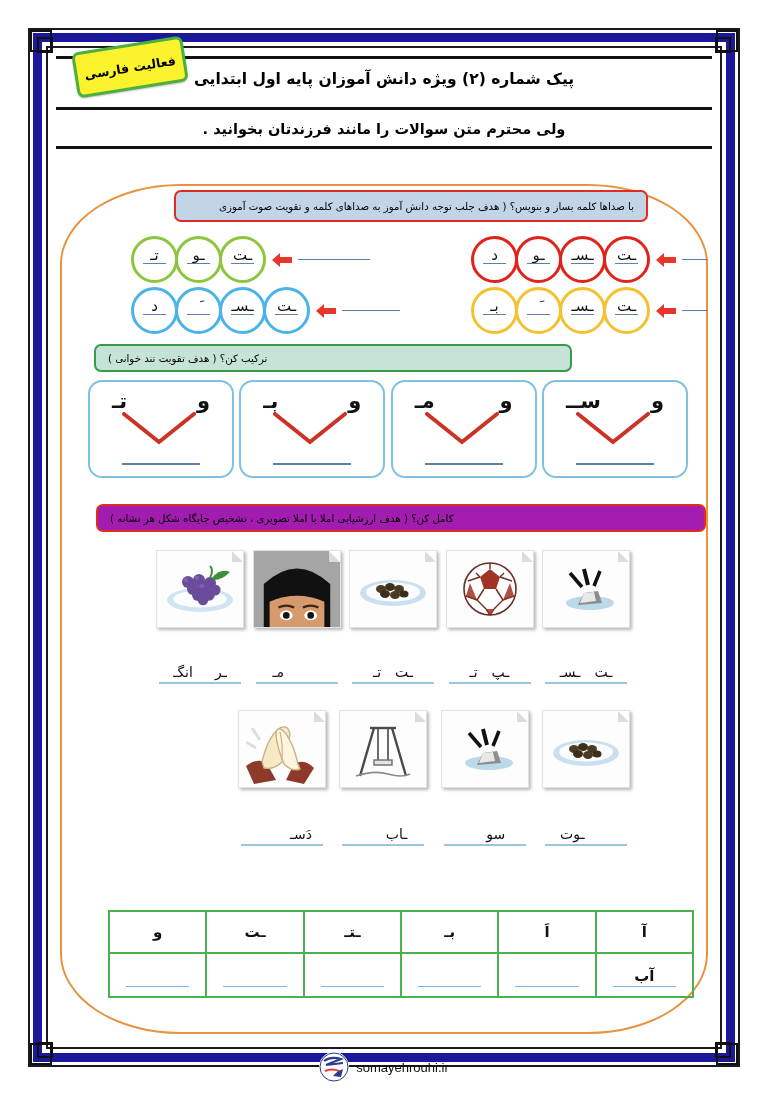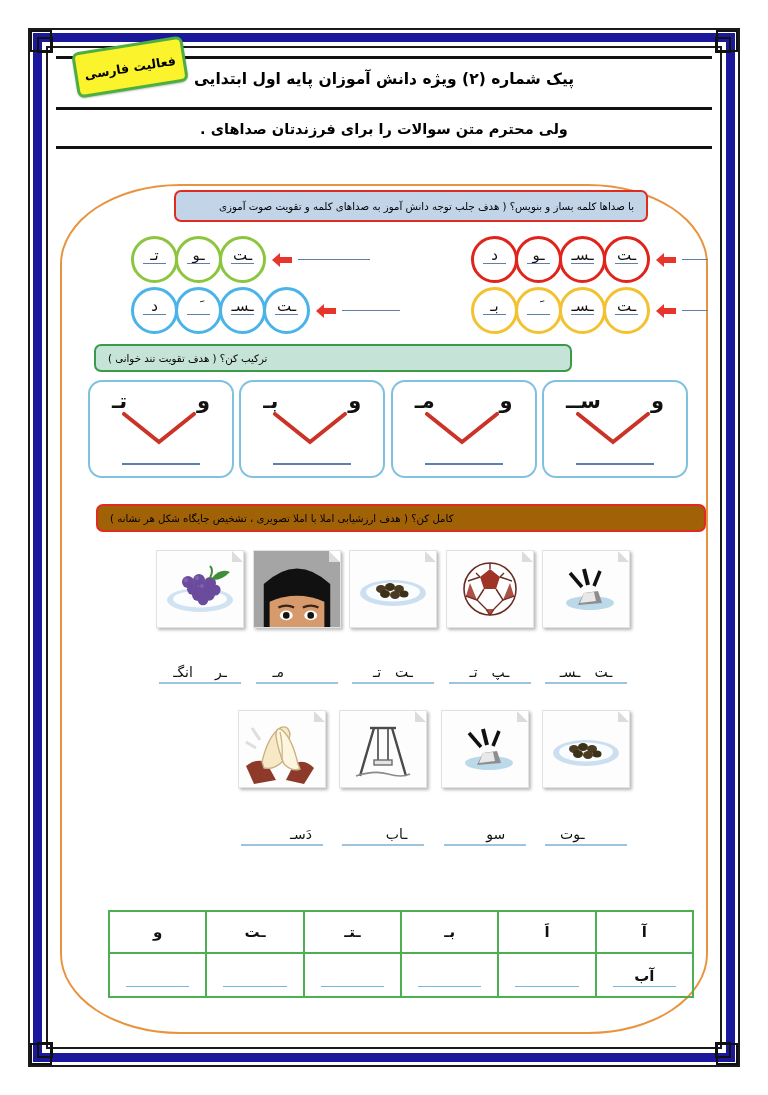--- a/index.html
+++ b/index.html
@@ -58,21 +58,21 @@
   }
 
   .banner{
     box-sizing:border-box;border-radius:7px;
     font-weight:normal;font-size:10.2px;color:#000;
     display:flex;align-items:center;justify-content:flex-start;
     padding:0 12px;
   }
   .banner.b-blue{background:#c2d4e8;border:2.5px solid #e02b20;}
   .banner.b-green{background:#c5e3d6;border:2.5px solid #3a9a4a;}
-  .banner.b-orange{background:#a16207;border:2.5px solid #e02b20;}
+  .banner.b-orange{background:#a21caf;border:2.5px solid #e02b20;}
   .banner.b-peach{background:#f7d5bb;border:2.5px solid #e02b20;}
 
   
   .circ-row{display:flex;align-items:center;gap:0;}
   .circle{
     width:47px;height:47px;border-radius:50%;box-sizing:border-box;
     display:flex;align-items:center;justify-content:center;
     position:relative;margin-left:-3px;
   }
   .circle .glyph{
@@ -170,21 +170,21 @@
   <div class="corner2 c2-tl"></div>
   <div class="corner2 c2-tr"></div>
   <div class="corner2 c2-bl"></div>
   <div class="corner2 c2-br"></div>
 
   <div class="content">
 
     <div class="rule"></div>
     <div class="title">پیک شماره (۲) ویژه دانش آموزان پایه اول ابتدایی</div>
     <div class="rule"></div>
-    <div class="subtitle">ولی محترم متن سوالات را برای فرزندتان صداهای .</div>
+    <div class="subtitle">ولی محترم متن سوالات را مانند فرزندتان بخوانید .</div>
     <div class="rule"></div>
 
     <div class="capsule"></div>
 
     <div class="activity-tag">فعالیت فارسی</div>
 
     <div style="position:absolute;left:118px;top:134px;width:474px;">
       <div class="banner b-blue" style="height:32px;">با صداها کلمه بساز و بنویس؟ ( هدف جلب توجه دانش آموز به صداهای کلمه و تقویت صوت آموزی</div>
     </div>
 
@@ -559,14 +559,25 @@
             <span class="tword"></span>
             <span class="tline"></span>
           </td>
         </tr>
       </tbody>
         </table>
     </div>
 
   </div>
 
+  <div class="footer">
+    <div class="logo">
+      <svg width="30" height="30" viewBox="0 0 30 30">
+        <circle cx="15" cy="15" r="14" fill="#fff" stroke="#2b3c8c" stroke-width="1"></circle>
+        <path d="M5 9 Q12 4 22 7 Q14 10 7 13 Q16 12 24 11" stroke="#2b3c8c" stroke-width="2" fill="none"></path>
+        <path d="M6 19 Q13 16 20 19" stroke="#e8352b" stroke-width="2" fill="none"></path>
+        <path d="M14 24 Q18 19 24 17 L22 25 Z" fill="#2b3c8c"></path>
+      </svg>
+    </div>
+    <span class="site">somayehrouhi.ir</span>
+  </div>
 
 </div>
 
 </body></html>

